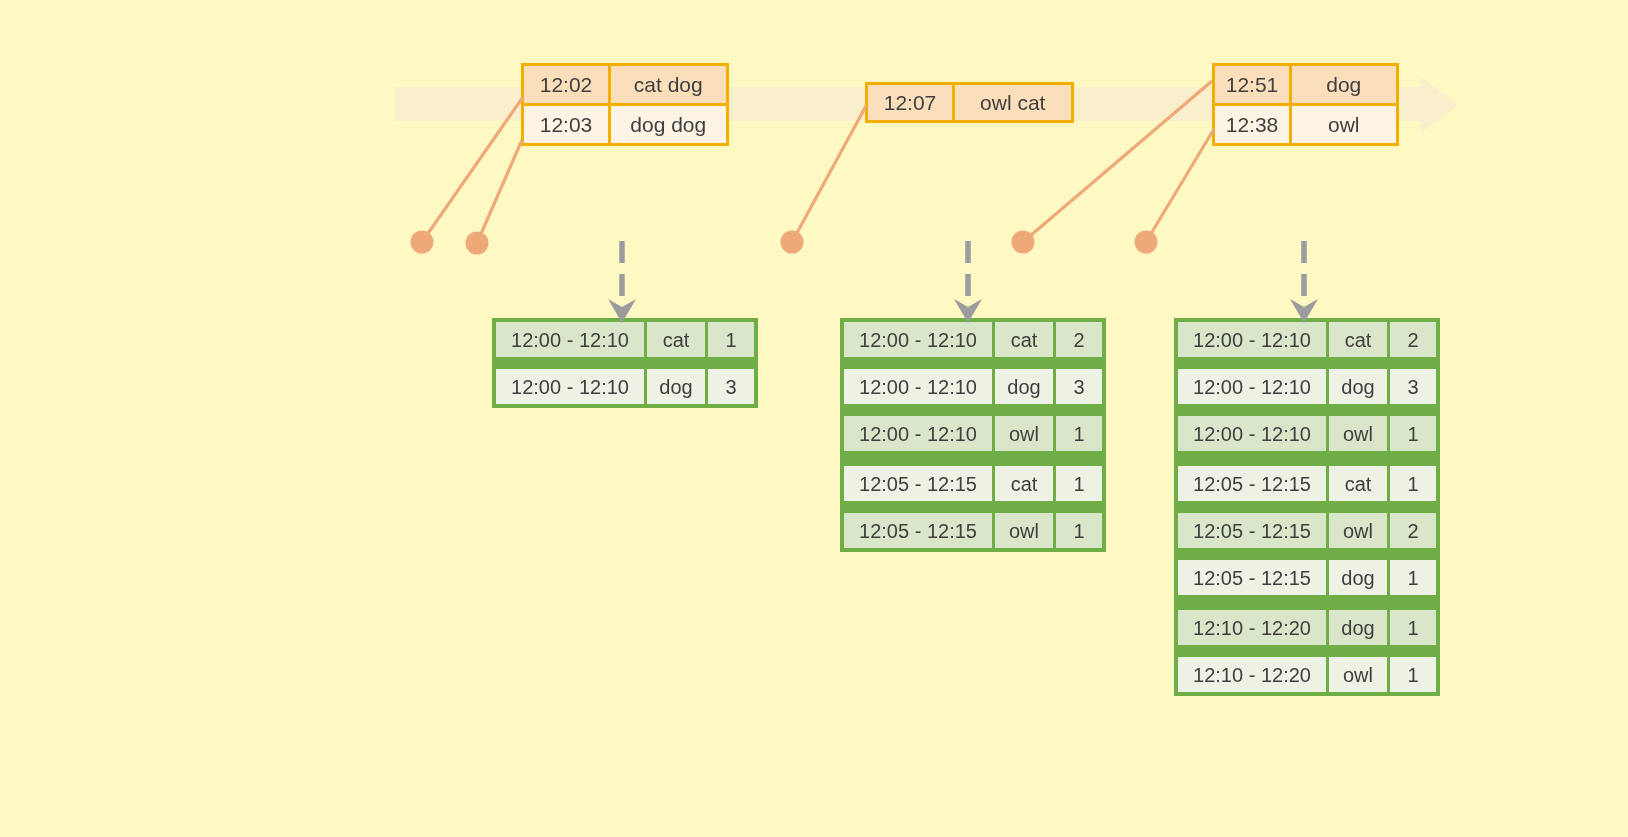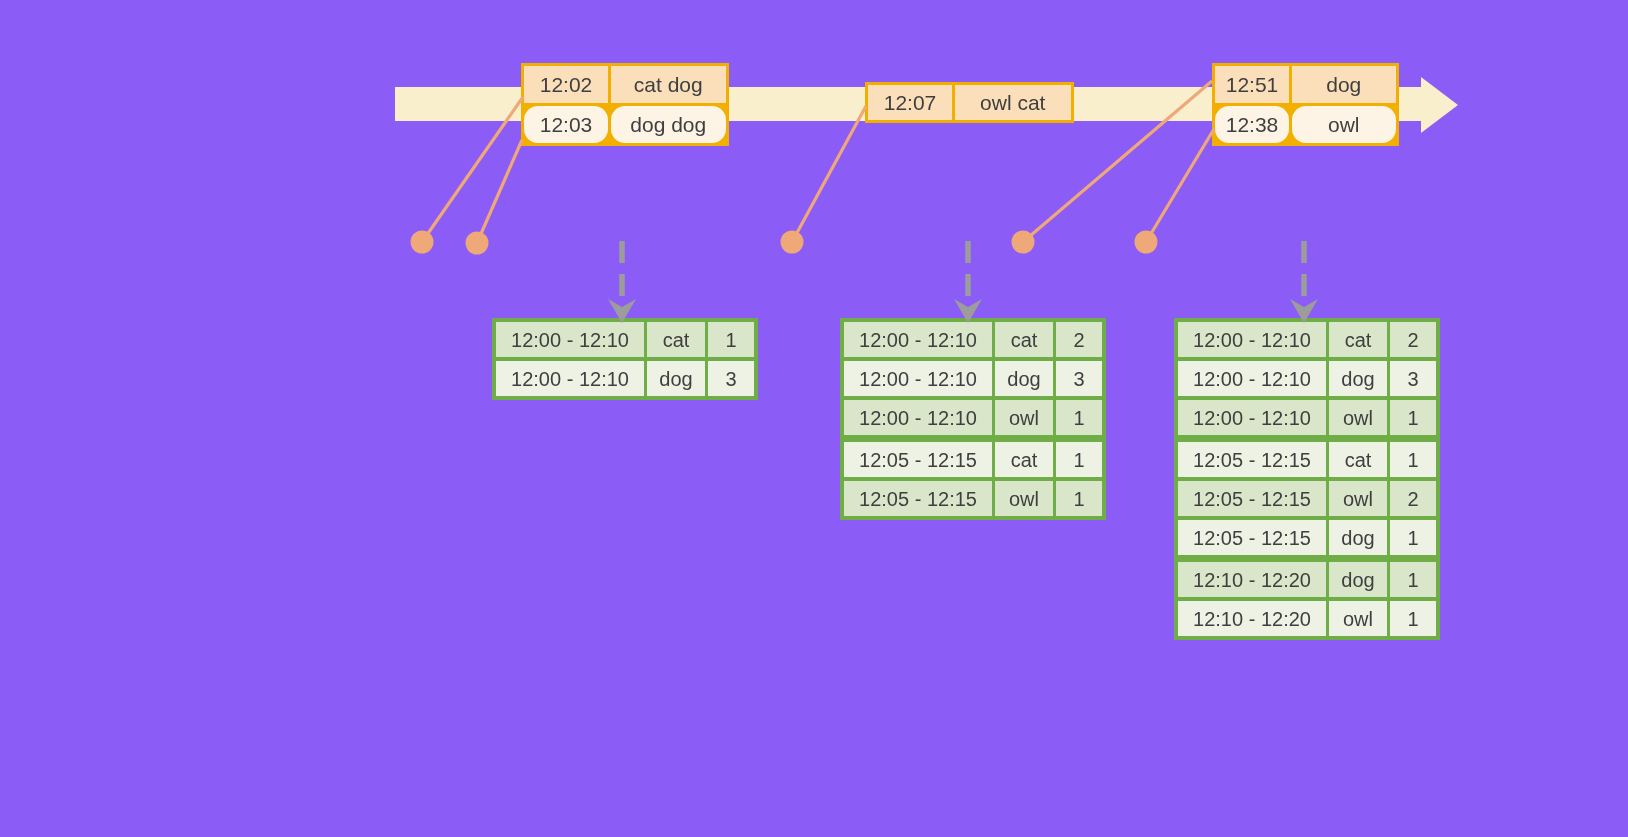--- a/index.html
+++ b/index.html
@@ -1,17 +1,17 @@
 <!DOCTYPE html>
 <html style="--background: #000000; --timeline_fill: #FAEFCC; --event_border: #F2AF00; --event_row_dark: #FBDFBA; --event_row_light: #FDF4E5; --connector: #EFA878; --trigger_arrow: #9C9C9C; --table_border: #6FAE46; --table_row_dark: #D9E6CA; --table_row_light: #EDF2E5; --text: #3F3F3F;"><head>
 <meta charset="utf-8">
 <style>
   html,body{margin:0;padding:0;background:#000;}
   .canvas{
-    position:relative;width:1628px;height:837px;background:#8b5cf6;overflow:hidden;
+    position:relative;width:1628px;height:837px;background:#fef9c3;overflow:hidden;
     font-family:"Liberation Sans", sans-serif;color:var(--text,#3F3F3F);
   }
   
   .band{
     position:absolute;left:395px;top:87px;width:1028px;height:34px;
     background:var(--timeline_fill,#FAEFCC);
   }
   .band-head{
     position:absolute;left:1421px;top:77px;width:37px;height:56px;
     background:var(--timeline_fill,#FAEFCC);
@@ -22,30 +22,30 @@
     position:absolute;display:grid;gap:2.5px;
     background:var(--event_border,#F2AF00);
     border:3px solid var(--event_border,#F2AF00);
     z-index:2;
   }
   .event-box .cell{
     display:flex;align-items:center;justify-content:center;
     font-size:21px;line-height:1;height:37px;
   }
   .eb-dark{background:var(--event_row_dark,#FBDFBA);}
-  .eb-light{background:var(--event_row_light,#FDF4E5);border-radius:14px;}
+  .eb-light{background:var(--event_row_light,#FDF4E5);}
   #ebox1{left:521px;top:63px;width:202px;grid-template-columns:84px 1fr;}
   #ebox2{left:865px;top:82px;width:203px;grid-template-columns:84px 1fr;}
   #ebox2 .cell{height:35px;}
   #ebox3{left:1212px;top:63px;width:181px;grid-template-columns:74px 1fr;}
   
   .overlay{position:absolute;left:0;top:0;z-index:3;pointer-events:none;}
   
   .rtable{
-    position:absolute;top:318px;display:flex;flex-direction:column;gap:4px;
+    position:absolute;top:318px;display:flex;flex-direction:column;gap:12px;
     background:var(--table_border,#6FAE46);padding:4px;z-index:2;
   }
   .trow{display:flex;gap:3px;}
   .trow.group-start{margin-top:3px;}
   .tc{
     display:flex;align-items:center;justify-content:center;
     height:35px;font-size:20px;line-height:1;
   }
   .tc.win{width:148px;}
   .tc.word{width:58px;}

